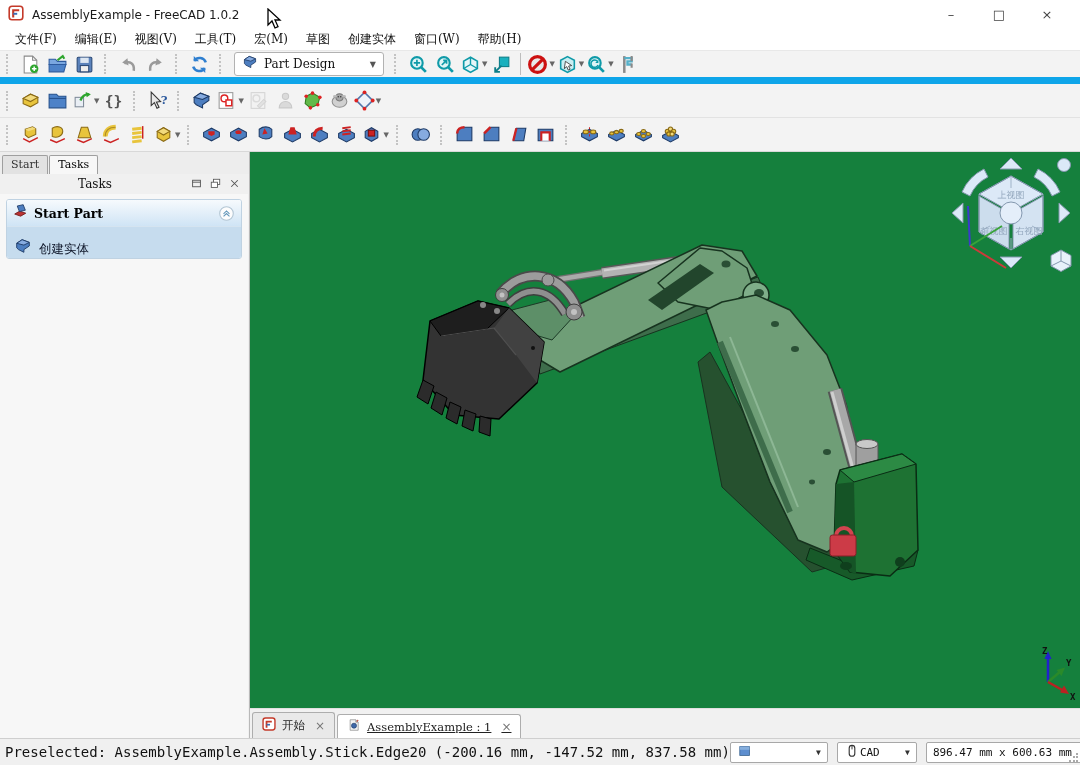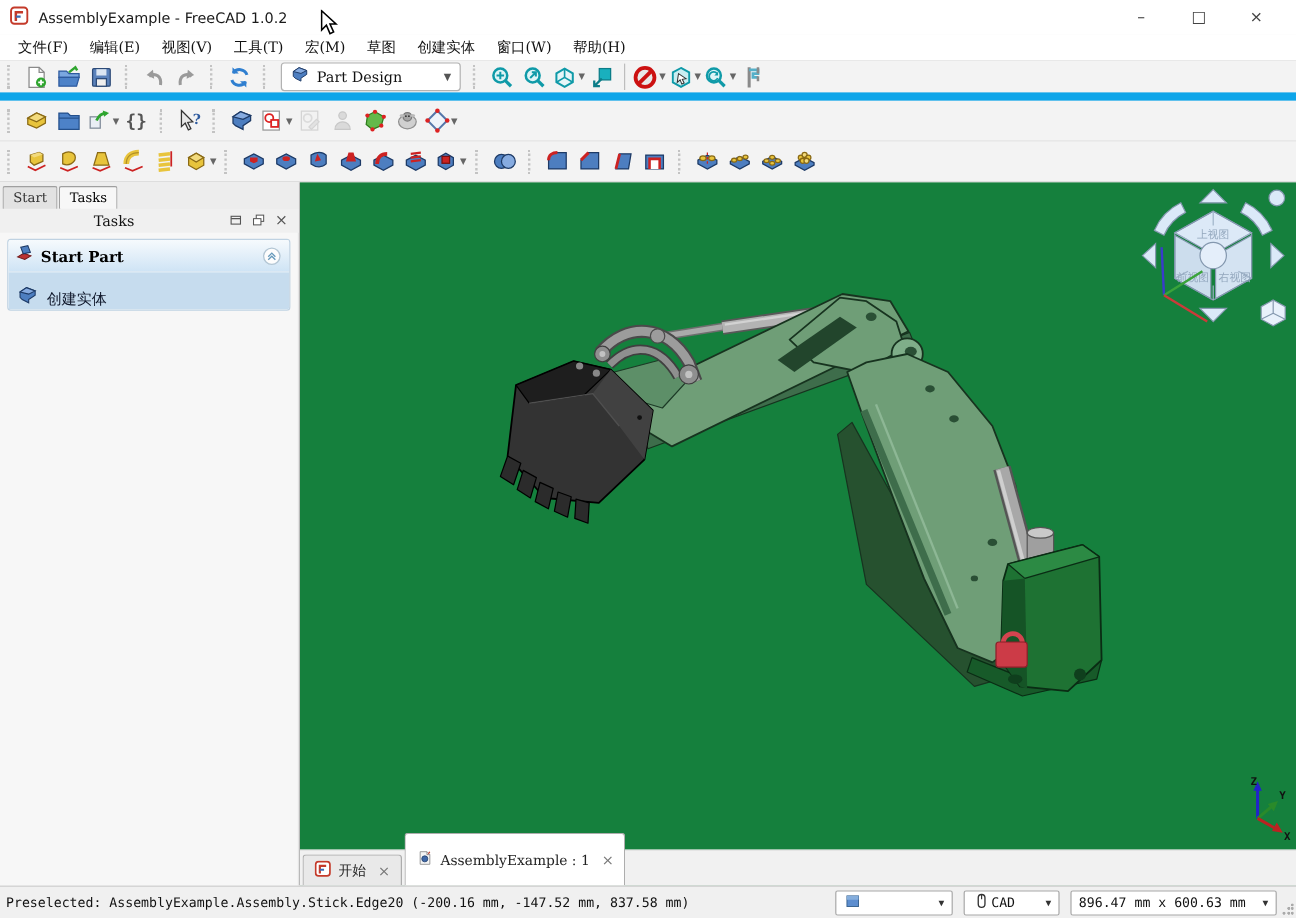--- a/index.html
+++ b/index.html
@@ -44,25 +44,25 @@
   .task-header .lbl{font-weight:bold;font-size:12.5px;color:#000;}
   .task-header .collapse{margin-left:auto;display:flex;}
   .task-item{height:31px;display:flex;align-items:flex-end;gap:7px;padding:0 7px;background:#c6dcee;font-size:12.5px;color:#0f172a;}
   
   .viewport{position:absolute;top:0;left:250px;right:0;height:100%;background:#15803d;}
   .scene{position:absolute;top:0;left:0;}
   .navcube{position:absolute;top:4px;right:2px;}
   .corner-axis{position:absolute;right:2px;bottom:34px;}
   .mdi-tabs{position:absolute;left:0;right:0;bottom:0;height:30px;background:#f1f1f1;border-top:1px solid #e0e0e0;display:flex;align-items:flex-end;padding-left:2px;}
   .mdi-tab{height:26px;display:flex;align-items:center;gap:6px;padding:0 9px;border:1px solid #adadad;border-bottom:none;background:#e9e9e9;border-radius:3px 3px 0 0;margin-right:2px;font-size:11.5px;color:#222;}
-  .mdi-tab.active{background:#ffffff;height:44px;}
+  .mdi-tab.active{background:#ffffff;height:24px;text-decoration:underline;}
   .mdi-close{color:#777;font-size:12px;margin-left:4px;font-family:"DejaVu Sans",sans-serif;}
   
   .statusbar{position:absolute;left:0;right:0;bottom:0;height:27px;background:#f0f0f0;border-top:1px solid #cfcfcf;display:flex;align-items:center;}
-  .status-text{font-family:"DejaVu Sans Mono","Liberation Mono",monospace;font-size:11px;color:#111;padding-left:5px;white-space:nowrap;}
+  .status-text{font-family:"DejaVu Sans Mono","Liberation Mono",monospace;font-size:14px;color:#111;padding-left:5px;white-space:nowrap;}
   .status-right{margin-left:auto;display:flex;align-items:center;gap:9px;padding-right:16px;}
   .st-combo{height:21px;background:#fff;border:1px solid #a8a8a8;border-radius:2px;display:flex;align-items:center;padding:0 6px;font-size:11px;font-family:"DejaVu Sans Mono","Liberation Mono",monospace;color:#111;}
   .st-combo .caret{margin-left:auto;font-size:8px;color:#333;padding-left:6px;}
   .resize-grip{position:absolute;right:2px;bottom:2px;width:10px;height:10px;
     background:radial-gradient(circle at 2px 8px,#aaa 1px,transparent 1.5px),radial-gradient(circle at 6px 8px,#aaa 1px,transparent 1.5px),radial-gradient(circle at 6px 4px,#aaa 1px,transparent 1.5px),radial-gradient(circle at 9px 8px,#aaa 1px,transparent 1.5px),radial-gradient(circle at 9px 4px,#aaa 1px,transparent 1.5px),radial-gradient(circle at 9px 1px,#aaa 1px,transparent 1.5px);}
   .cursor{position:absolute;left:267px;top:8px;z-index:50;}
 </style>
 </head>
 <body>
 

